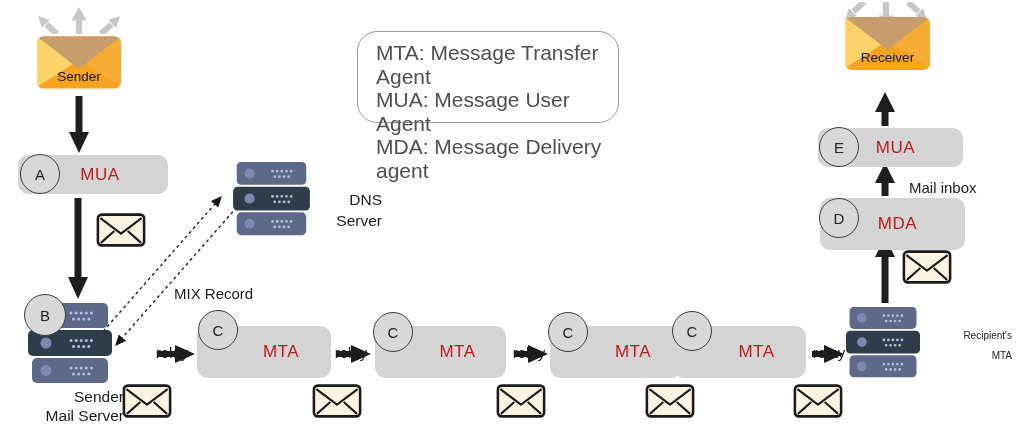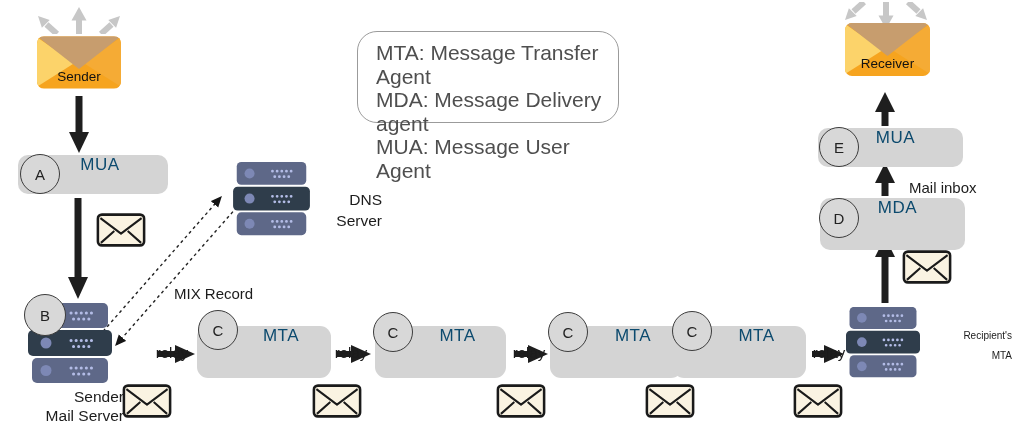--- a/index.html
+++ b/index.html
@@ -2,22 +2,22 @@
 <html><head>
 <meta charset="utf-8">
 <style>
   html,body{margin:0;padding:0;background:#ffffff;}
   .stage{position:relative;width:1016px;height:433px;background:#ffffff;overflow:hidden;
          font-family:"Liberation Sans",sans-serif;color:#1e1e1e;}
   .abs{position:absolute;}
   svg{display:block;}
   
   .agent-box{position:absolute;background:#d4d4d4;border-radius:11px;
-             display:flex;justify-content:center;
-             font-size:17px;font-weight:500;color:#0c4a6e;letter-spacing:.5px;}
+             display:flex;align-items:center;justify-content:center;
+             font-size:17px;font-weight:500;color:#b91c1c;letter-spacing:.5px;}
   .agent-box.small{border-radius:10px;}
   
   .badge{position:absolute;width:40px;height:40px;background:#d8d8d8;
          border:1.6px solid #3c3c3c;border-radius:50%;box-sizing:border-box;
          display:flex;align-items:center;justify-content:center;
          font-size:15px;color:#222;z-index:4;}
   
   .lbl{position:absolute;font-size:15px;font-weight:500;color:#1c1c1c;line-height:19px;}
   .lbl.center{text-align:right;}
   .relay-lbl{position:absolute;font-size:15px;color:#1c1c1c;width:48px;text-align:center;margin-left:36px;}
@@ -126,22 +126,22 @@
     <span>MUA</span>
   </div>
   <div class="badge" style="left:20px;top:154px">A</div>
 
   <svg class="abs" style="left:96px;top:213px;width:50px;height:34px" viewBox="0 0 48 33">
       <use href="#sym-mailenv"></use>
     </svg>
 
   <div class="legend">
     <div>MTA: Message Transfer Agent</div>
+    <div>MUA: Message User Agent</div>
     <div>MDA: Message Delivery agent</div>
-    <div>MUA: Message User Agent</div>
   </div>
 
   <svg class="abs" style="left:233px;top:162px;width:77px;height:75px" viewBox="0 0 84 82">
       <use href="#sym-server"></use>
     </svg>
   <div class="lbl center" style="left:318px;top:189px;width:64px;font-size:15.5px;line-height:21px">
     <div>DNS</div>
     <div>Server</div>
   </div>
 
@@ -217,20 +217,20 @@
   <div class="lbl" style="left:909px;top:178px">Mail inbox</div>
 
   <div class="agent-box small" style="left:818px;top:128px;width:135px;height:39px;padding-left:10px">
     <span>MUA</span>
   </div>
   <div class="badge" style="left:819px;top:127px">E</div>
 
   <svg class="abs flip-v" style="left:840px;top:2px;width:92px;height:28px" viewBox="0 0 92 28">
       <use href="#sym-spread"></use>
     </svg>
-  <div class="bigenv" style="left:845px;top:23px;width:85px;height:53px">
+  <div class="bigenv" style="left:845px;top:17px;width:85px;height:53px">
     <svg width="85" height="53" viewBox="0 0 85 53">
         <use href="#sym-bigenv"></use>
       </svg>
     <div class="bigenv-label">Receiver</div>
   </div>
 
 </div>
 
 </body></html>

